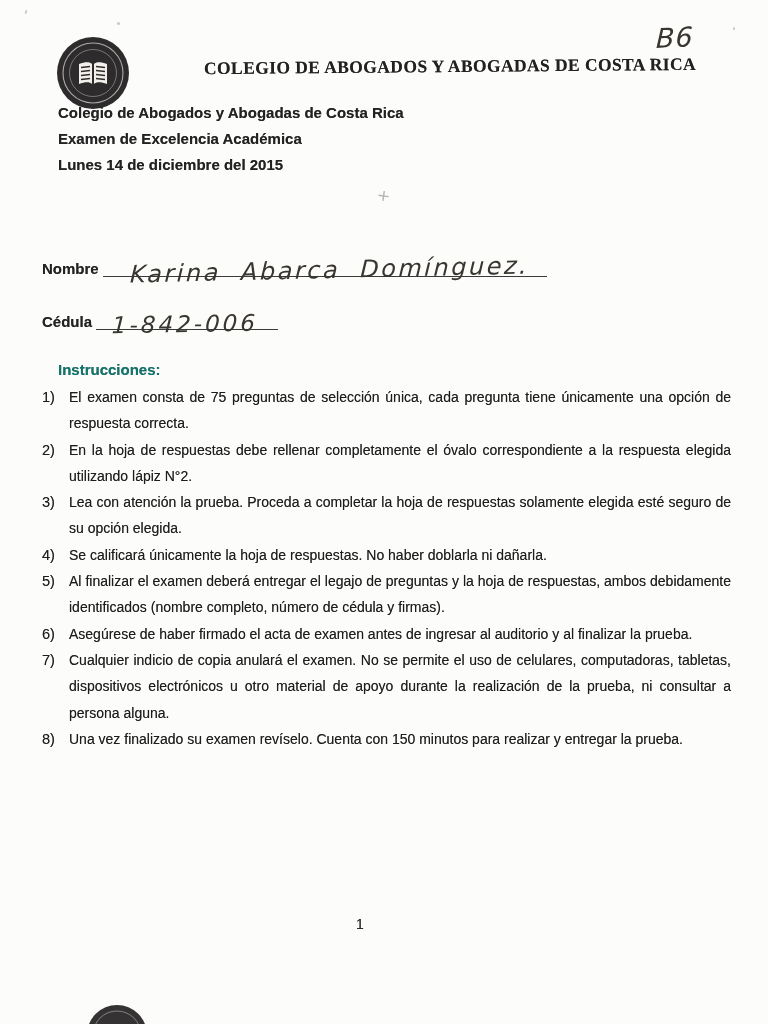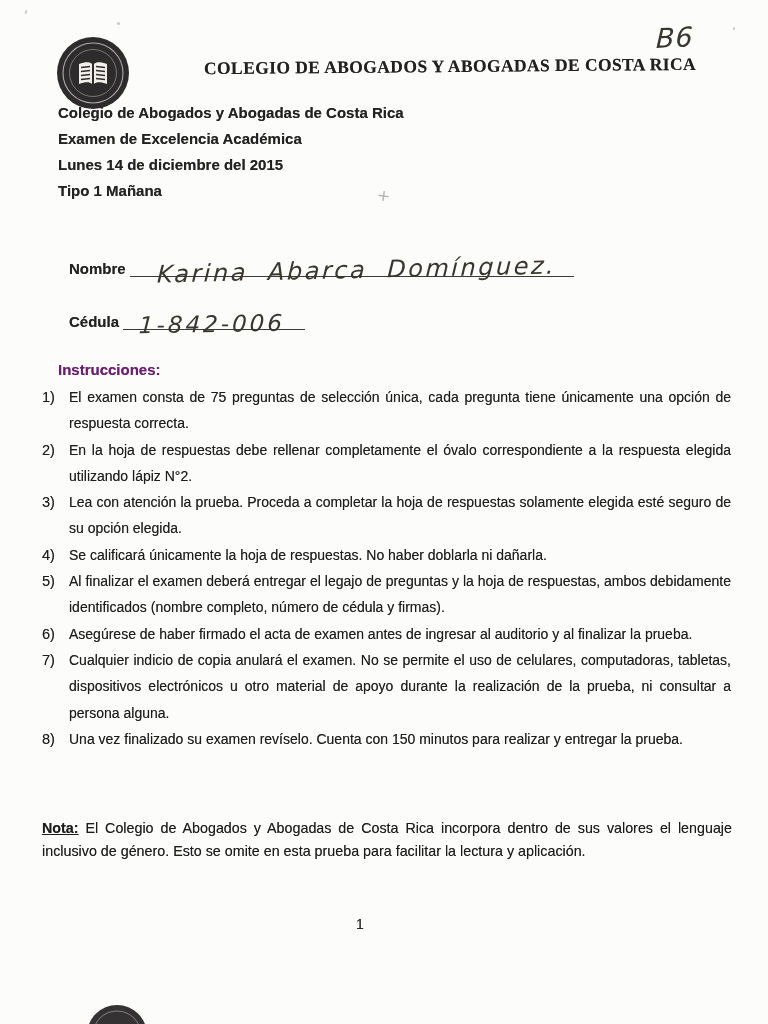--- a/index.html
+++ b/index.html
@@ -36,21 +36,21 @@
     transform:rotate(-3deg) skewX(-5deg);
   }
 
   
   .info{ position:absolute; left:58px; top:100px; }
   .info div{
     font-size:15px; font-weight:bold; line-height:26px; color:#222;
   }
 
   
-  .form-row{ position:absolute; left:69px; height:34px; }
+  .form-row{ position:absolute; left:42px; height:34px; }
   .form-row .label{ font-size:15px; font-weight:bold; color:#222; vertical-align:bottom; }
   .rule{
     display:inline-block; border-bottom:1.6px solid #3a3a3a;
     height:24px; vertical-align:bottom; margin-left:4px;
   }
   .row-name{ top:252px; }
   .row-name .rule{ width:444px; }
   .row-ced{ top:305px; }
   .row-ced .rule{ width:182px; }
   .writein{
@@ -61,21 +61,21 @@
     transform:rotate(-1.3deg) skewX(-4deg);
   }
   .writein-ced{
     left:70px; font-size:23px; letter-spacing:3px;
     transform:rotate(-1deg) skewX(-4deg);
   }
 
   
   .instructions{ position:absolute; left:42px; top:357px; width:689px; }
   .instructions h2{
-    margin:0 0 1px 16px; font-size:15px; line-height:26px; color:#701a75;
+    margin:0 0 1px 16px; font-size:15px; line-height:26px; color:#0f766e;
   }
   .item{ display:flex; }
   .item .num{
     flex:0 0 27px; font-size:14.6px; line-height:26.3px; color:#1d1d1d;
   }
   .item .text{
     flex:1; font-size:14px; line-height:26.3px; text-align:justify; color:#1d1d1d;
   }
 
   
@@ -132,21 +132,20 @@
       </g>
       <line x1="37" y1="27" x2="37" y2="48" stroke="#2d2b2c" stroke-width="1.6"></line>
     </g>
   </svg>
   <div class="title soft">COLEGIO DE ABOGADOS Y ABOGADAS DE COSTA RICA</div>
 
   <div class="info soft">
     <div>Colegio de Abogados y Abogadas de Costa Rica</div>
     <div>Examen de Excelencia Académica</div>
     <div>Lunes 14 de diciembre del 2015</div>
-    <div>Tipo 1 Mañana</div>
   </div>
 
   <div class="stray-mark hand">+</div>
 
   <div class="form-row row-name">
     <span class="label soft">Nombre</span><span class="rule"></span>
     <span class="writein writein-name hand">Karina Abarca Domínguez.</span>
   </div>
 
   <div class="form-row row-ced">
@@ -184,23 +183,20 @@
     <div class="item">
       <span class="num soft">7)</span>
       <span class="text soft">Cualquier indicio de copia anulará el examen. No se permite el uso de celulares, computadoras, tabletas, dispositivos electrónicos u otro material de apoyo durante la realización de la prueba, ni consultar a persona alguna.</span>
     </div>
     <div class="item">
       <span class="num soft">8)</span>
       <span class="text soft">Una vez finalizado su examen revíselo. Cuenta con 150 minutos para realizar y entregar la prueba.</span>
     </div>
   </div>
 
-  <div class="note">
-    <span class="nlabel soft">Nota:</span><span class="soft"> El Colegio de Abogados y Abogadas de Costa Rica incorpora dentro de sus valores el lenguaje inclusivo de género. Esto se omite en esta prueba para facilitar la lectura y aplicación.</span>
-  </div>
 
   <div class="pagenum soft">1</div>
 
   <svg class="next-seal" viewBox="0 0 62 20">
     <circle cx="31" cy="31" r="30" fill="#353233"></circle>
     <circle cx="31" cy="31" r="24" fill="none" stroke="#b9b4b0" stroke-width="1" opacity="0.6"></circle>
   </svg>
 
 </div>
 

